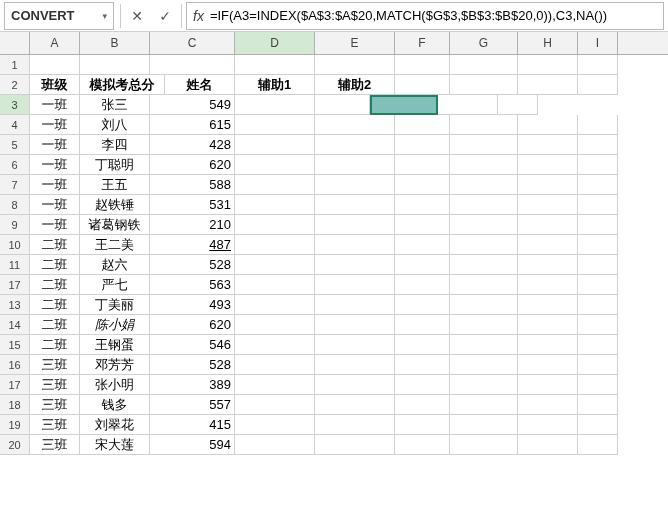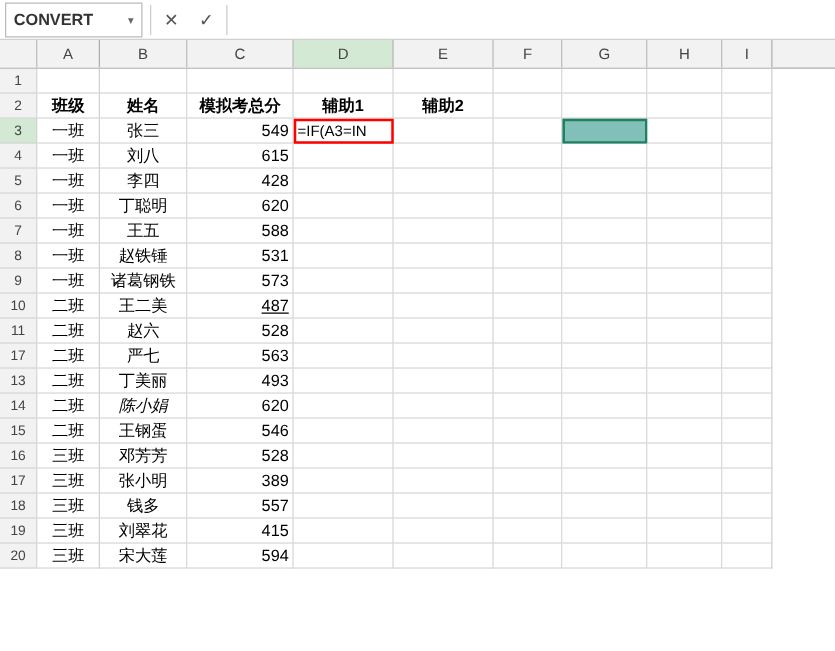--- a/index.html
+++ b/index.html
@@ -188,20 +188,24 @@
 
   <div class="toolbar">
     <div class="name-box">
       <span class="name-box-text">CONVERT</span>
       <span class="name-box-arrow">▾</span>
     </div>
     <div class="toolbar-divider"></div>
     <div class="toolbar-btn">✕</div>
     <div class="toolbar-btn">✓</div>
     <div class="toolbar-divider"></div>
+    <div class="formula-bar">
+      <span class="fx-label">fx</span>
+      <span style="color:#000; font-size:13px;">=IF(A3=INDEX($A$3:$A$20,MATCH($G$3,$B$3:$B$20,0)),C3,NA())</span>
+    </div>
   </div>
 
   <div class="spreadsheet">
 
     <div class="col-headers">
       <div class="corner-cell"></div>
       <div class="col-header" style="width:50px; min-width:50px;">A</div>
       <div class="col-header" style="width:70px; min-width:70px;">B</div>
       <div class="col-header" style="width:85px; min-width:85px;">C</div>
       <div class="col-header active-col" style="width:80px; min-width:80px;">D</div>
@@ -223,36 +227,35 @@
         <div class="cell" style="width:80px;"></div>
         <div class="cell" style="width:55px;"></div>
         <div class="cell" style="width:68px;"></div>
         <div class="cell" style="width:60px;"></div>
         <div class="cell" style="width:40px;"></div>
       </div>
 
       <div class="row">
         <div class="row-header">2</div>
         <div class="cell header-cell center" style="width:50px;">班级</div>
+        <div class="cell header-cell center" style="width:85px;">模拟考总分</div>
         <div class="cell header-cell center" style="width:70px;">姓名</div>
-        <div class="cell header-cell center" style="width:85px;">模拟考总分</div>
         <div class="cell header-cell center" style="width:80px;">辅助1</div>
         <div class="cell header-cell center" style="width:80px;">辅助2</div>
         <div class="cell" style="width:55px;"></div>
         <div class="cell" style="width:68px;"></div>
         <div class="cell" style="width:60px;"></div>
         <div class="cell" style="width:40px;"></div>
       </div>
 
       <div class="row">
         <div class="row-header active-row">3</div>
         <div class="cell center" style="width:50px;">一班</div>
         <div class="cell center" style="width:70px;">张三</div>
         <div class="cell right" style="width:85px;">549</div>
-        <div class="cell active formula-display" style="width:80px;">=IF(A3=IN</div>
         <div class="cell" style="width:80px;"></div>
         <div class="cell" style="width:55px;"></div>
         <div class="cell teal-bg" style="width:68px;"></div>
         <div class="cell" style="width:60px;"></div>
         <div class="cell" style="width:40px;"></div>
       </div>
 
       <div class="row">
         <div class="row-header">4</div>
         <div class="cell center" style="width:50px;">一班</div>
@@ -315,21 +318,21 @@
         <div class="cell" style="width:55px;"></div>
         <div class="cell" style="width:68px;"></div>
         <div class="cell" style="width:60px;"></div>
         <div class="cell" style="width:40px;"></div>
       </div>
 
       <div class="row">
         <div class="row-header">9</div>
         <div class="cell center" style="width:50px;">一班</div>
         <div class="cell center" style="width:70px;">诸葛钢铁</div>
-        <div class="cell right" style="width:85px;">573</div>
+        <div class="cell right" style="width:85px;">210</div>
         <div class="cell" style="width:80px;"></div>
         <div class="cell" style="width:80px;"></div>
         <div class="cell" style="width:55px;"></div>
         <div class="cell" style="width:68px;"></div>
         <div class="cell" style="width:60px;"></div>
         <div class="cell" style="width:40px;"></div>
       </div>
 
       <div class="row">
         <div class="row-header">10</div>

